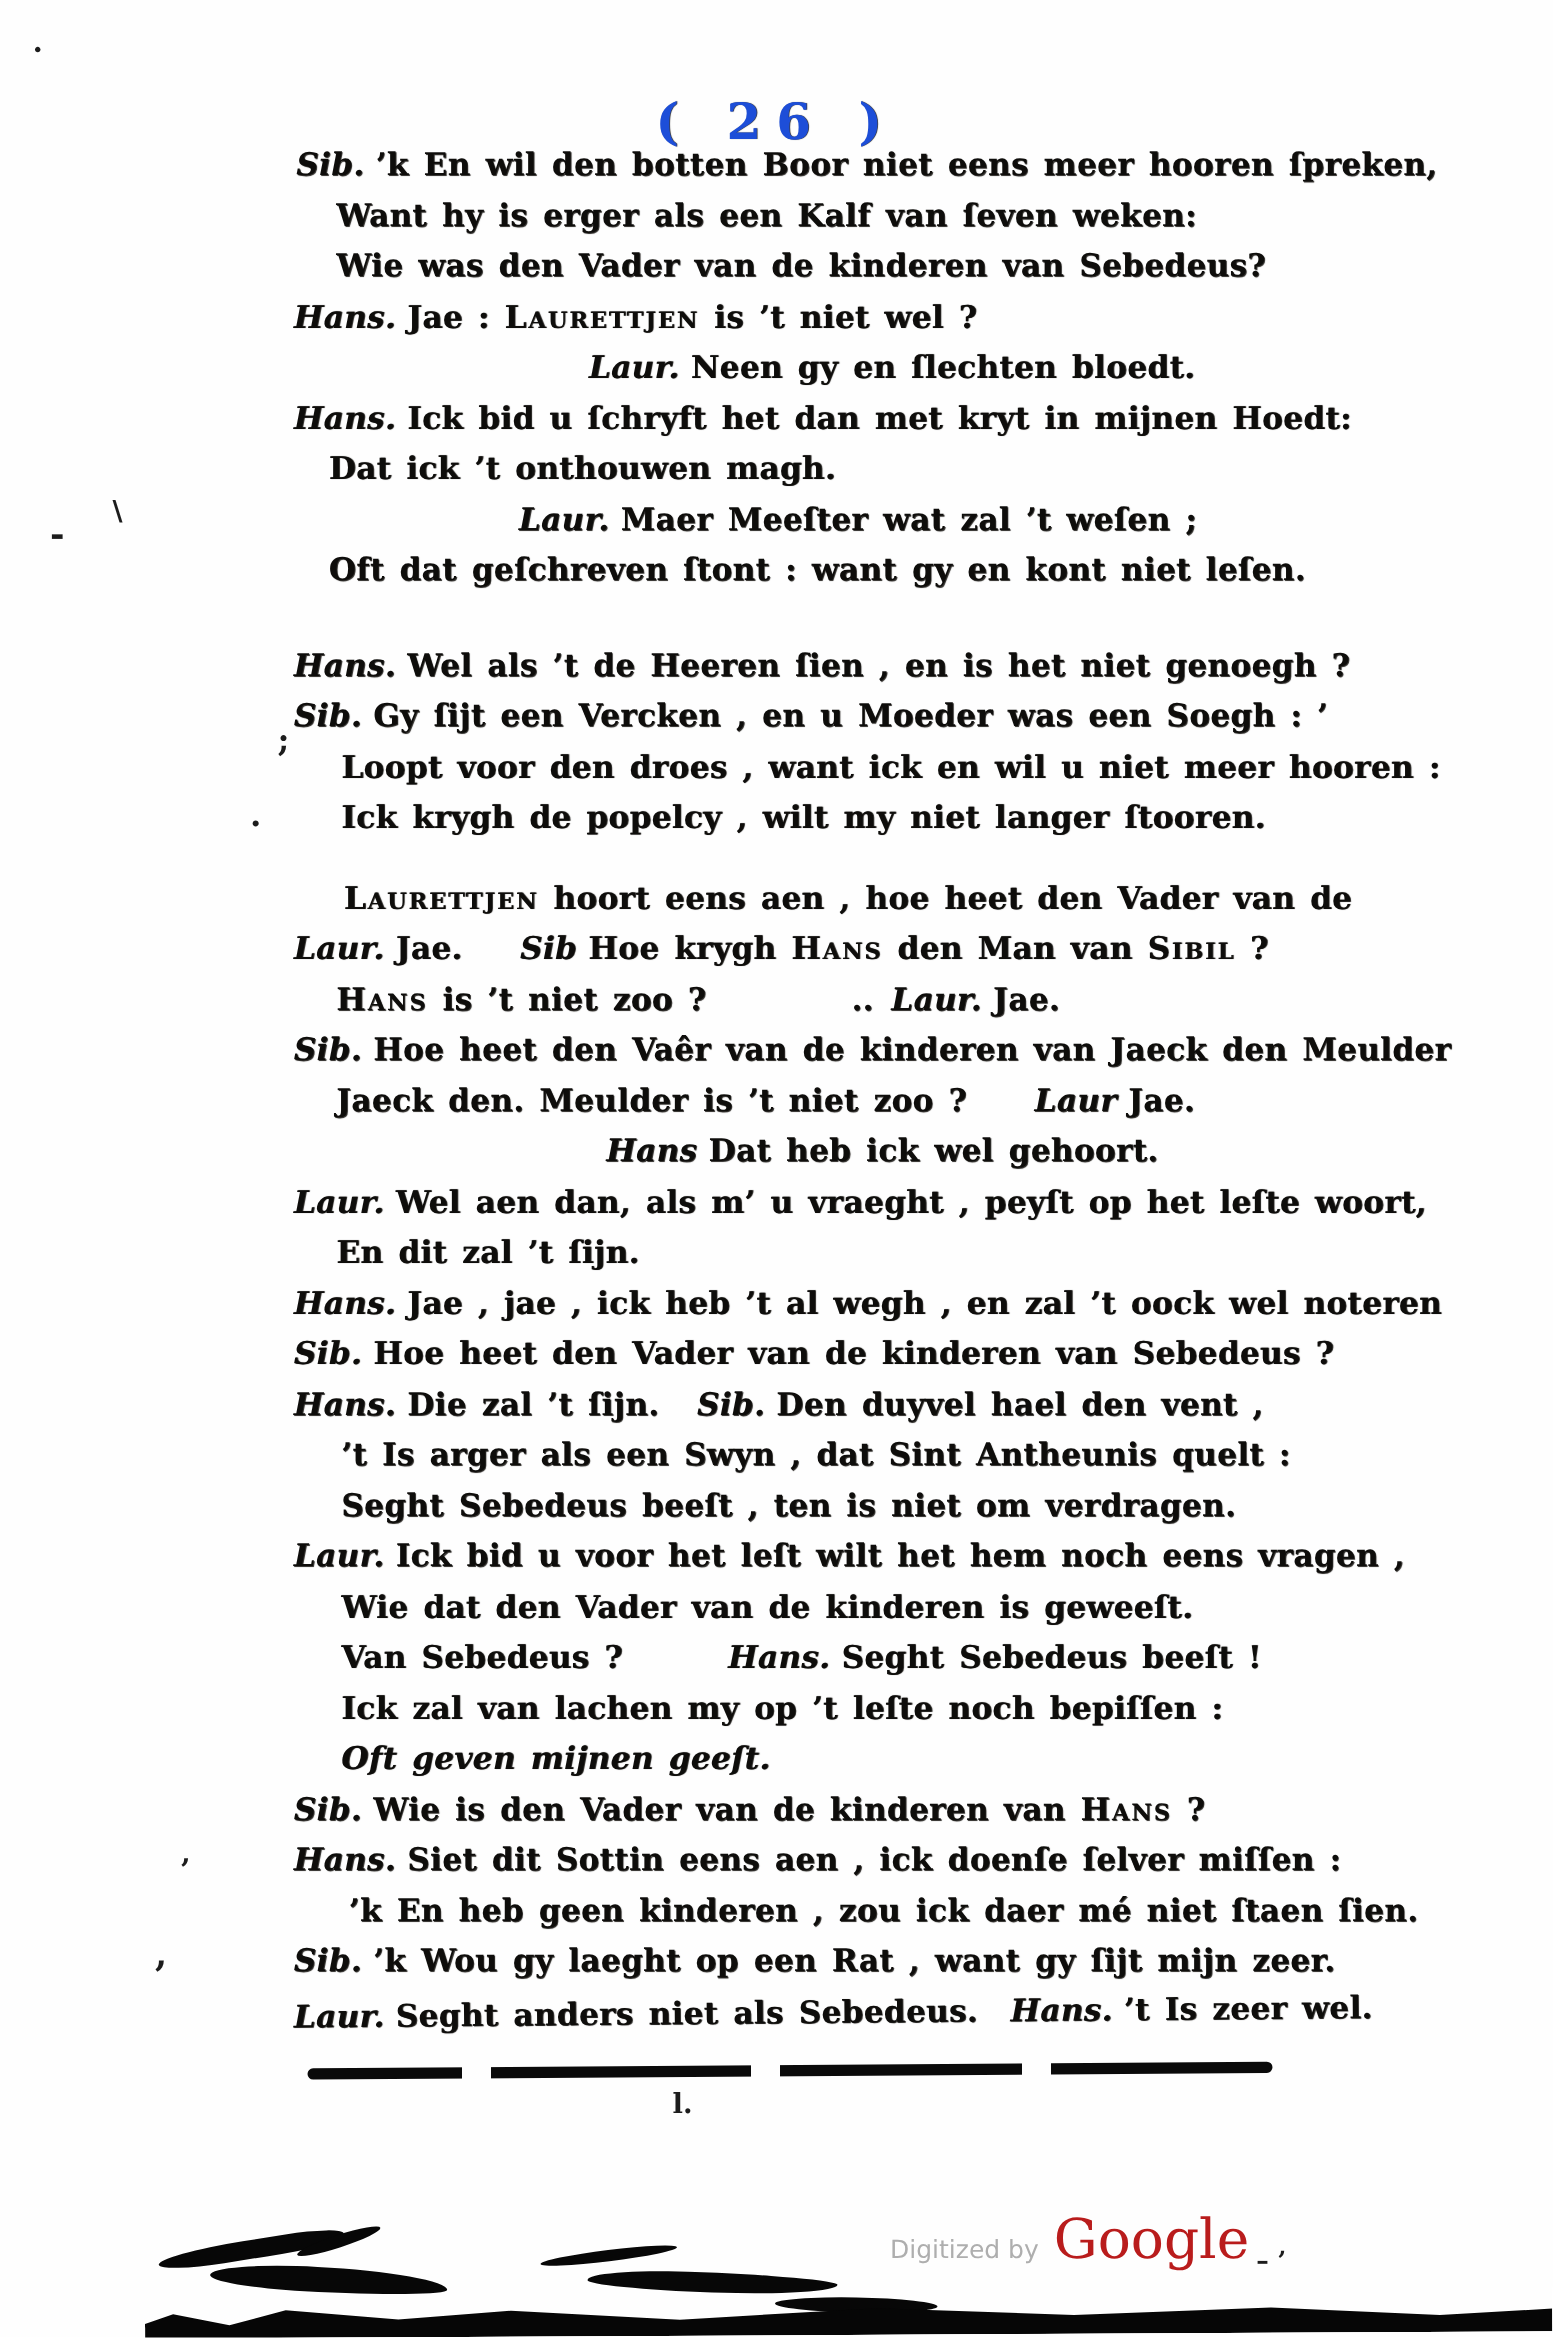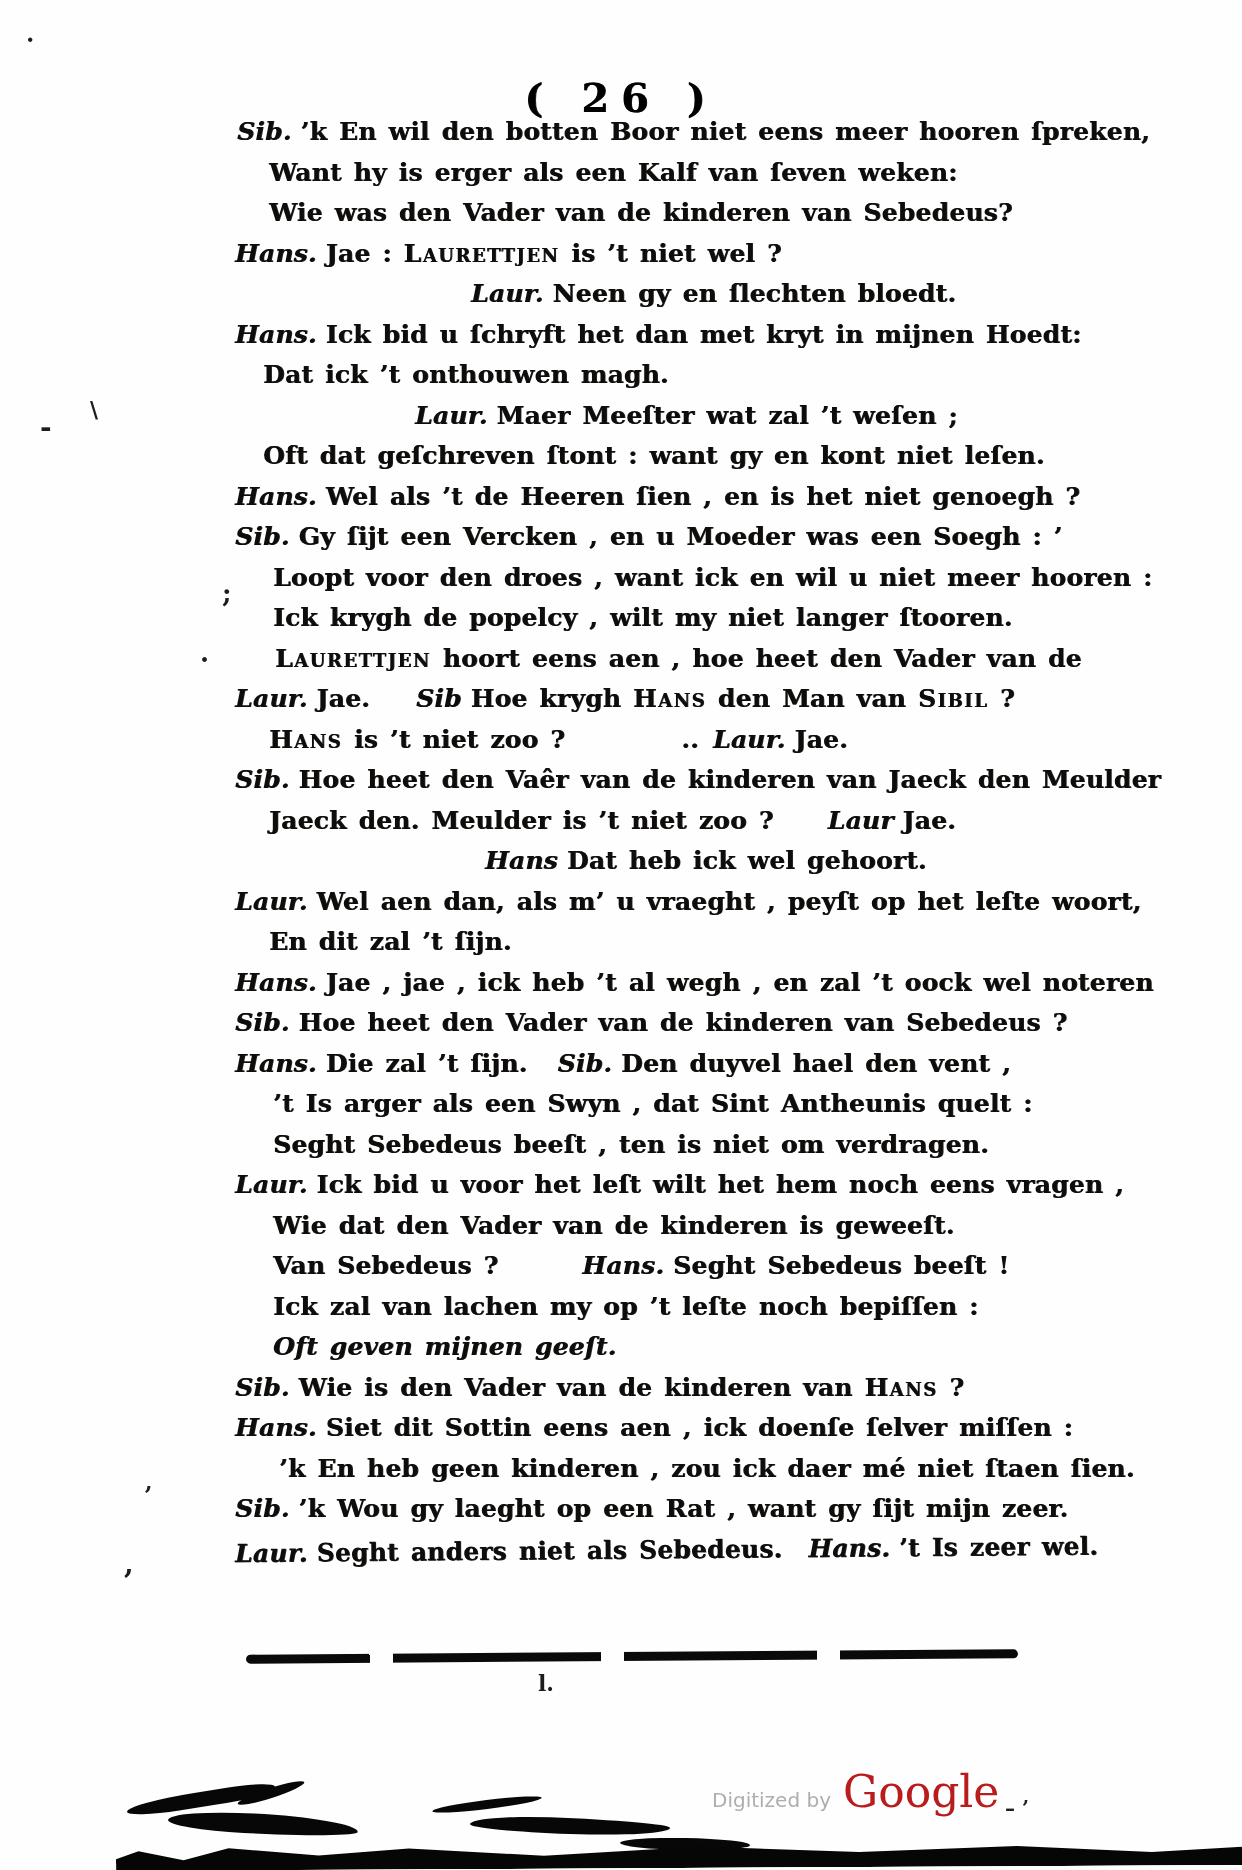--- a/index.html
+++ b/index.html
@@ -3,21 +3,21 @@
 <meta charset="utf-8">
 <style>
   html,body{margin:0;padding:0;}
   body{
     width:1242px;height:1870px;position:relative;overflow:hidden;
     background:#ffffff;font-family:"DejaVu Serif",serif;
   }
   .scan-page{position:absolute;inset:0;background:#fefefe;}
   .page-header{
     position:absolute;top:74px;left:0;width:100%;text-align:center;
-    font-size:40px;font-weight:bold;letter-spacing:12px;color:#000000;
+    font-size:40px;font-weight:bold;letter-spacing:12px;color:#1d4ed8;
     text-shadow:0.6px 0.4px 0.6px rgba(0,0,0,.8);
   }
   .text-block{position:absolute;left:235px;top:112px;color:#0e0d0b;}
   .line{
     white-space:nowrap;height:40.5px;line-height:40.5px;
     font-size:25px;font-weight:700;word-spacing:3px;letter-spacing:.2px;
     text-shadow:0.7px 0.4px 0.6px rgba(10,8,5,.85);
   }
   .sp{font-style:italic;margin-right:9px;}
   .sc{font-variant:small-caps;letter-spacing:1.5px;}
@@ -54,25 +54,25 @@
   <div class="text-block">
       <div class="line" style="padding-left: 2px;"><span class="sp">Sib.</span><span class="t">’k En wil den botten Boor niet eens meer hooren ſpreken,</span></div>
       <div class="line" style="padding-left: 34px;"><span class="t">Want hy is erger als een Kalf van ſeven weken:</span></div>
       <div class="line" style="padding-left: 34px;"><span class="t">Wie was den Vader van de kinderen van Sebedeus?</span></div>
       <div class="line" style="padding-left: 0px;"><span class="sp">Hans.</span><span class="t">Jae : </span><span class="sc">Laurettjen</span><span class="t"> is ’t niet wel ?</span></div>
       <div class="line" style="padding-left: 236px;"><span class="sp">Laur.</span><span class="t">Neen gy en ſlechten bloedt.</span></div>
       <div class="line" style="padding-left: 0px;"><span class="sp">Hans.</span><span class="t">Ick bid u ſchryft het dan met kryt in mijnen Hoedt:</span></div>
       <div class="line" style="padding-left: 28px;"><span class="t">Dat ick ’t onthouwen magh.</span></div>
       <div class="line" style="padding-left: 180px;"><span class="sp">Laur.</span><span class="t">Maer Meeſter wat zal ’t weſen ;</span></div>
       <div class="line" style="padding-left: 28px;"><span class="t">Oft dat geſchreven ſtont : want gy en kont niet leſen.</span></div>
-      <div class="line" style="padding-left: 0px;"><span class="sp">Hans.</span><span class="t">Wel als ’t de Heeren ſien , en is het niet genoegh ?</span></div>
+      <div class="line" style="padding-left: 0px; margin-top: 36px;"><span class="sp">Hans.</span><span class="t">Wel als ’t de Heeren ſien , en is het niet genoegh ?</span></div>
       <div class="line" style="padding-left: 0px;"><span class="sp">Sib.</span><span class="t">Gy ſijt een Vercken , en u Moeder was een Soegh : ’</span></div>
       <div class="line" style="padding-left: 38px;"><span class="t">Loopt voor den droes , want ick en wil u niet meer hooren :</span></div>
       <div class="line" style="padding-left: 38px;"><span class="t">Ick krygh de popelcy , wilt my niet langer ſtooren.</span></div>
-      <div class="line" style="padding-left: 40px;"><span class="sc">Laurettjen</span><span class="t"> hoort eens aen , hoe heet den Vader van de</span></div>
+      <div class="line" style="padding-left: 40px; margin-top: 24px;"><span class="sc">Laurettjen</span><span class="t"> hoort eens aen , hoe heet den Vader van de</span></div>
       <div class="line" style="padding-left: 0px;"><span class="sp">Laur.</span><span class="t">Jae.</span><span class="gap" style="width: 46px;"></span><span class="sp">Sib</span><span class="t">Hoe krygh </span><span class="sc">Hans</span><span class="t"> den Man van </span><span class="sc">Sibil</span><span class="t"> ?</span></div>
       <div class="line" style="padding-left: 34px;"><span class="sc">Hans</span><span class="t"> is ’t niet zoo ?</span><span class="gap" style="width: 116px;"></span><span class="t">..</span><span class="gap" style="width: 14px;"></span><span class="sp">Laur.</span><span class="t">Jae.</span></div>
       <div class="line" style="padding-left: 0px;"><span class="sp">Sib.</span><span class="t">Hoe heet den Vaêr van de kinderen van Jaeck den Meulder</span></div>
       <div class="line" style="padding-left: 34px;"><span class="t">Jaeck den. Meulder is ’t niet zoo ?</span><span class="gap" style="width: 54px;"></span><span class="sp">Laur</span><span class="t">Jae.</span></div>
       <div class="line" style="padding-left: 250px;"><span class="sp">Hans</span><span class="t">Dat heb ick wel gehoort.</span></div>
       <div class="line" style="padding-left: 0px;"><span class="sp">Laur.</span><span class="t">Wel aen dan, als m’ u vraeght , peyſt op het leſte woort,</span></div>
       <div class="line" style="padding-left: 34px;"><span class="t">En dit zal ’t ſijn.</span></div>
       <div class="line" style="padding-left: 0px;"><span class="sp">Hans.</span><span class="t">Jae , jae , ick heb ’t al wegh , en zal ’t oock wel noteren</span></div>
       <div class="line" style="padding-left: 0px;"><span class="sp">Sib.</span><span class="t">Hoe heet den Vader van de kinderen van Sebedeus ?</span></div>
       <div class="line" style="padding-left: 0px;"><span class="sp">Hans.</span><span class="t">Die zal ’t ſijn.</span><span class="gap" style="width: 30px;"></span><span class="sp">Sib.</span><span class="t">Den duyvel hael den vent ,</span></div>

